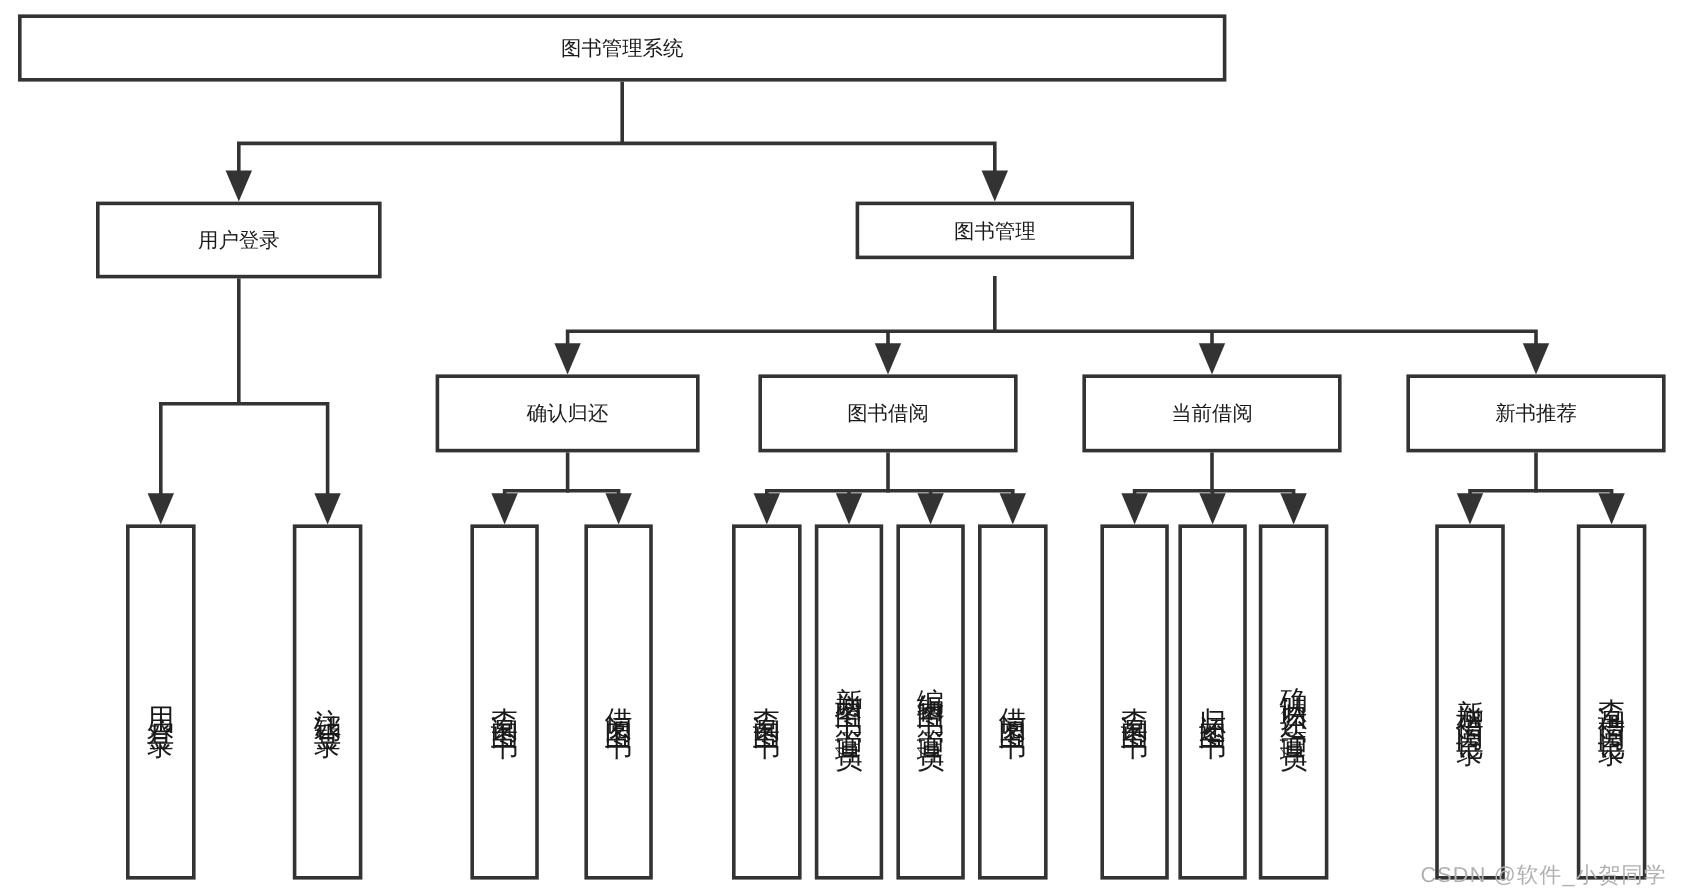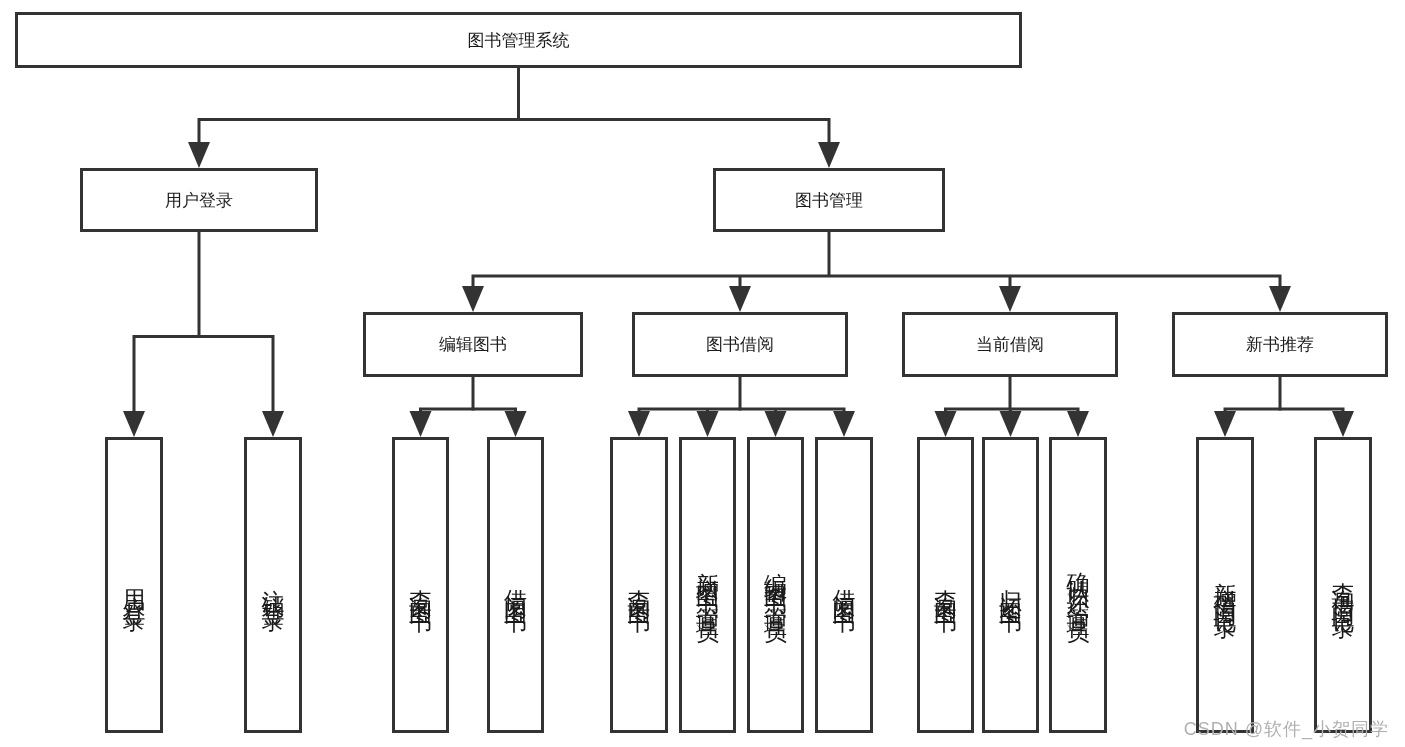--- a/index.html
+++ b/index.html
@@ -99,26 +99,26 @@
     <polygon points="1332,411 1354,411 1343,437"></polygon>
   </svg>
 
   <div class="box" style="left:15px;top:12px;width:1007px;height:56px;">
     <span>图书管理系统</span>
   </div>
 
   <div class="box" style="left:80px;top:168px;width:238px;height:64px;">
     <span>用户登录</span>
   </div>
-  <div class="box" style="left:713px;top:168px;width:232px;height:64px;">
+  <div class="box" style="left:713px;top:168px;width:232px;height:48px;">
     <span>图书管理</span>
   </div>
 
   <div class="box" style="left:363px;top:312px;width:220px;height:65px;">
-    <span>编辑图书</span>
+    <span>确认归还</span>
   </div>
   <div class="box" style="left:632px;top:312px;width:216px;height:65px;">
     <span>图书借阅</span>
   </div>
   <div class="box" style="left:902px;top:312px;width:216px;height:65px;">
     <span>当前借阅</span>
   </div>
   <div class="box" style="left:1172px;top:312px;width:216px;height:65px;">
     <span>新书推荐</span>
   </div>

